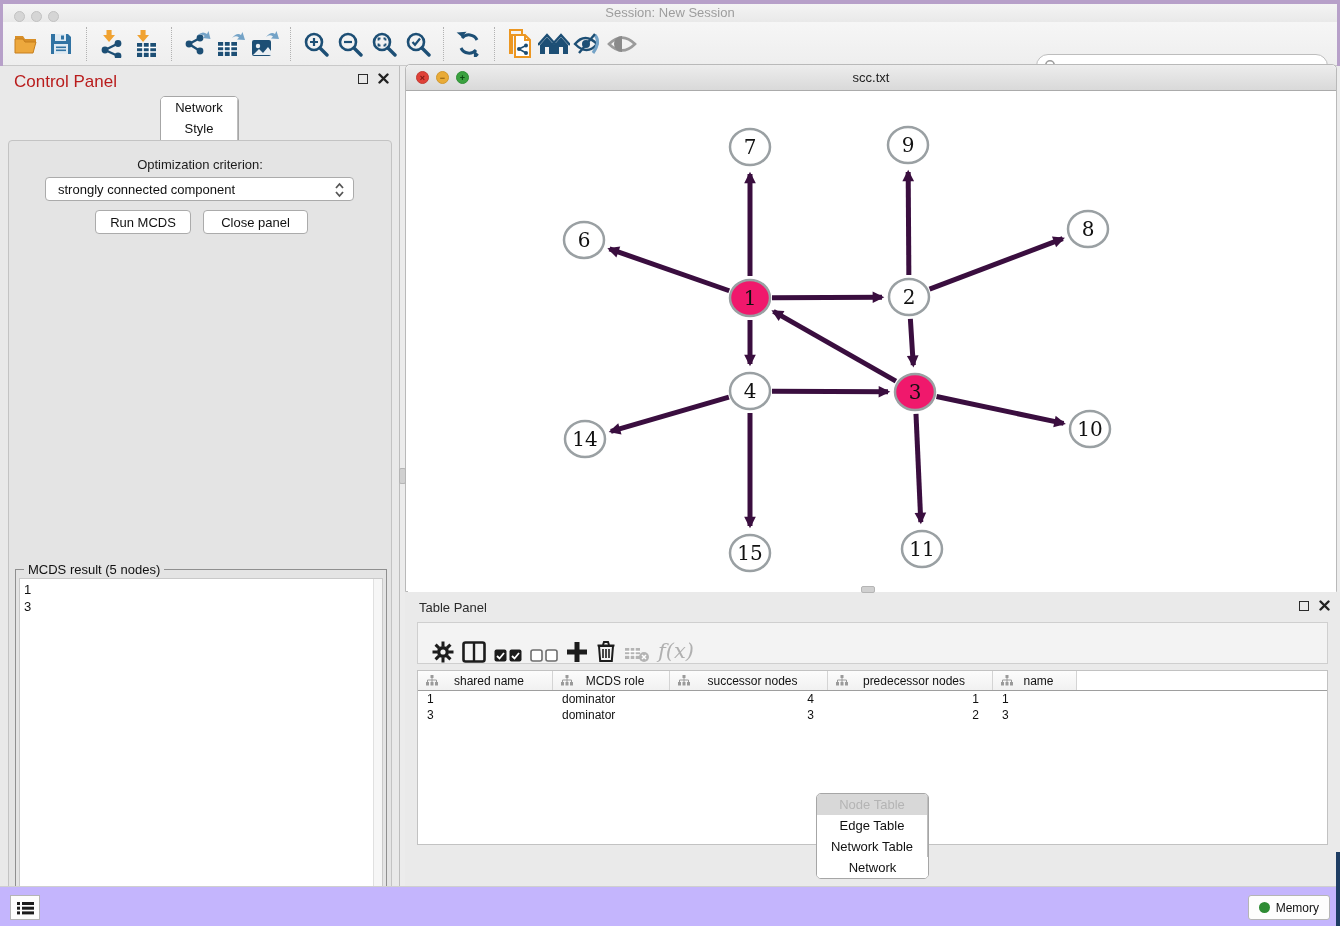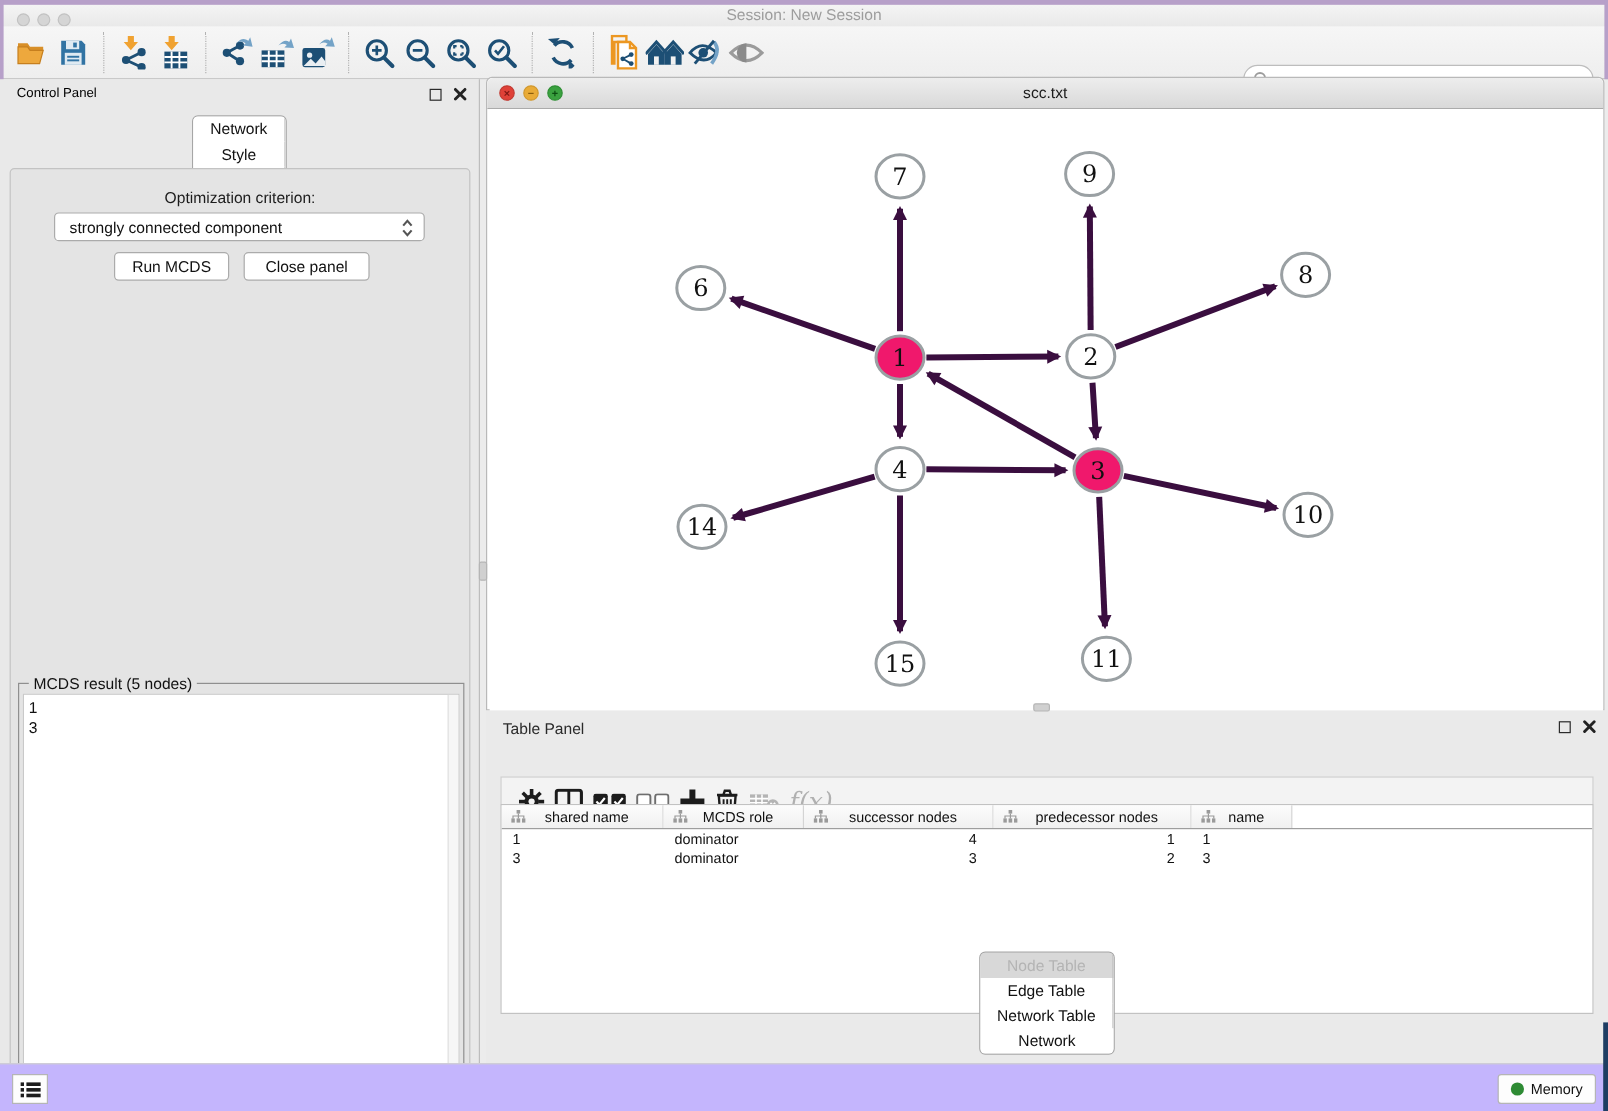--- a/index.html
+++ b/index.html
@@ -22,21 +22,21 @@
   #toolbar { left:0; top:22px; width:1340px; height:44px; background:linear-gradient(#f6f6f6,#eeeeee); border-bottom:1px solid #c9c9c9; display:flex; align-items:center; padding-left:10px; }
   .tb-btn { width:34px; height:36px; display:flex; align-items:center; justify-content:center; cursor:pointer; flex:0 0 auto; }
   .tb-sep { width:1px; height:34px; border-left:1px dotted #b2b2b2; margin:0 8px; flex:0 0 auto; }
   #search-wrap { position:absolute; right:12px; top:32px; width:292px; height:24px; }
   #search-input { width:100%; height:100%; border:1px solid #bdbdbd; border-radius:12px; background:#fff; padding:0 10px 0 26px; font-size:13px; color:#333; outline:none; }
   #search-mag { position:absolute; left:8px; top:5px; }
 
   
   #control-panel { left:0; top:66px; width:400px; height:820px; background:#e9e9e9; border-right:1px solid #bdbdbd; }
   #cp-header { position:absolute; left:0; top:0; width:100%; height:28px; }
-  #cp-title { position:absolute; left:14px; top:6px; font-size:11px; color:#000000; }
+  #cp-title { position:absolute; left:14px; top:6px; font-size:17px; color:#b91c1c; }
   .panel-btns { position:absolute; right:10px; top:7px; display:flex; gap:10px; align-items:center; }
   .float-box { width:10px; height:10px; border:1.6px solid #2b2b2b; background:transparent; }
 
   .segctrl { display:inline-flex; border:1px solid #a6a6a6; border-radius:5px; overflow:hidden; background:#fff;flex-direction:column; }
   .seg { font-size:13px; color:#111; background:#fff; padding:3px 14px; border-right:1px solid #bdbdbd; cursor:pointer; white-space:nowrap; }
   .seg:last-child { border-right:none; }
   .seg.selected { background:#d8d8d8; color:#b4b4b4; }
   #cp-tabs { position:absolute; left:0; top:30px; width:100%; text-align:center; }
 
   #cp-body { position:absolute; left:8px; top:74px; width:384px; height:758px; background:#e4e4e4; border:1px solid #c3c3c3; border-radius:4px; }
@@ -62,21 +62,21 @@
   .tl.yellow { background:#e9ab37; border:1px solid #d1982e; color:#8a5d0d; }
   .tl.green { background:#3aa13f; border:1px solid #2f8f35; color:#0c4d12; }
   #graph-canvas { position:absolute; left:2px; top:26px; width:928px; height:502px; background:#fff; }
 
   .splitter-v { left:399px; top:468px; width:7px; height:16px; background:#d0d0d0; border:1px solid #b5b5b5; border-radius:2px; z-index:5;}
   .splitter-h { left:861px; top:586px; width:14px; height:7px; background:#d0d0d0; border:1px solid #b5b5b5; border-radius:2px; z-index:5;}
 
   
   #table-panel { left:405px; top:592px; width:935px; height:294px; background:#eaeaea; }
   #tp-title { position:absolute; left:14px; top:8px; font-size:13px; color:#2b2b2b; }
-  #tp-toolbar { position:absolute; left:12px; top:30px; width:911px; height:42px; background:#f3f3f3; border:1px solid #cfcfcf; display:flex; align-items:center; gap:8px; padding-left:14px;margin-top:25px; }
+  #tp-toolbar { position:absolute; left:12px; top:30px; width:911px; height:42px; background:#f3f3f3; border:1px solid #cfcfcf; display:flex; align-items:flex-end; gap:8px; padding-left:14px; }
   .tp-btn { display:flex; align-items:center; justify-content:center; cursor:pointer; }
   #fx-label { font-family:"DejaVu Serif","Liberation Serif",serif; font-style:italic; font-size:21px; color:#b0b0b0; }
 
   #node-table { position:absolute; left:12px; top:78px; width:911px; height:175px; background:#fff; border:1px solid #c2c2c2; overflow:hidden; }
   #nt-header { display:flex; height:20px; border-bottom:1px solid #9e9e9e; }
   .nt-th { background:linear-gradient(#fcfcfc,#f1f1f1); border-right:1px solid #d4d4d4; display:flex; align-items:center; font-size:12px; color:#111; position:relative; }
   .nt-th .tree-ic { margin:0 6px 0 8px; flex:0 0 auto; }
   .nt-th .lbl { flex:1; text-align:center; padding-right:18px; }
   .nt-row { display:flex; height:16px; font-size:12px; color:#111; }
   .nt-td { overflow:hidden; white-space:nowrap; }

